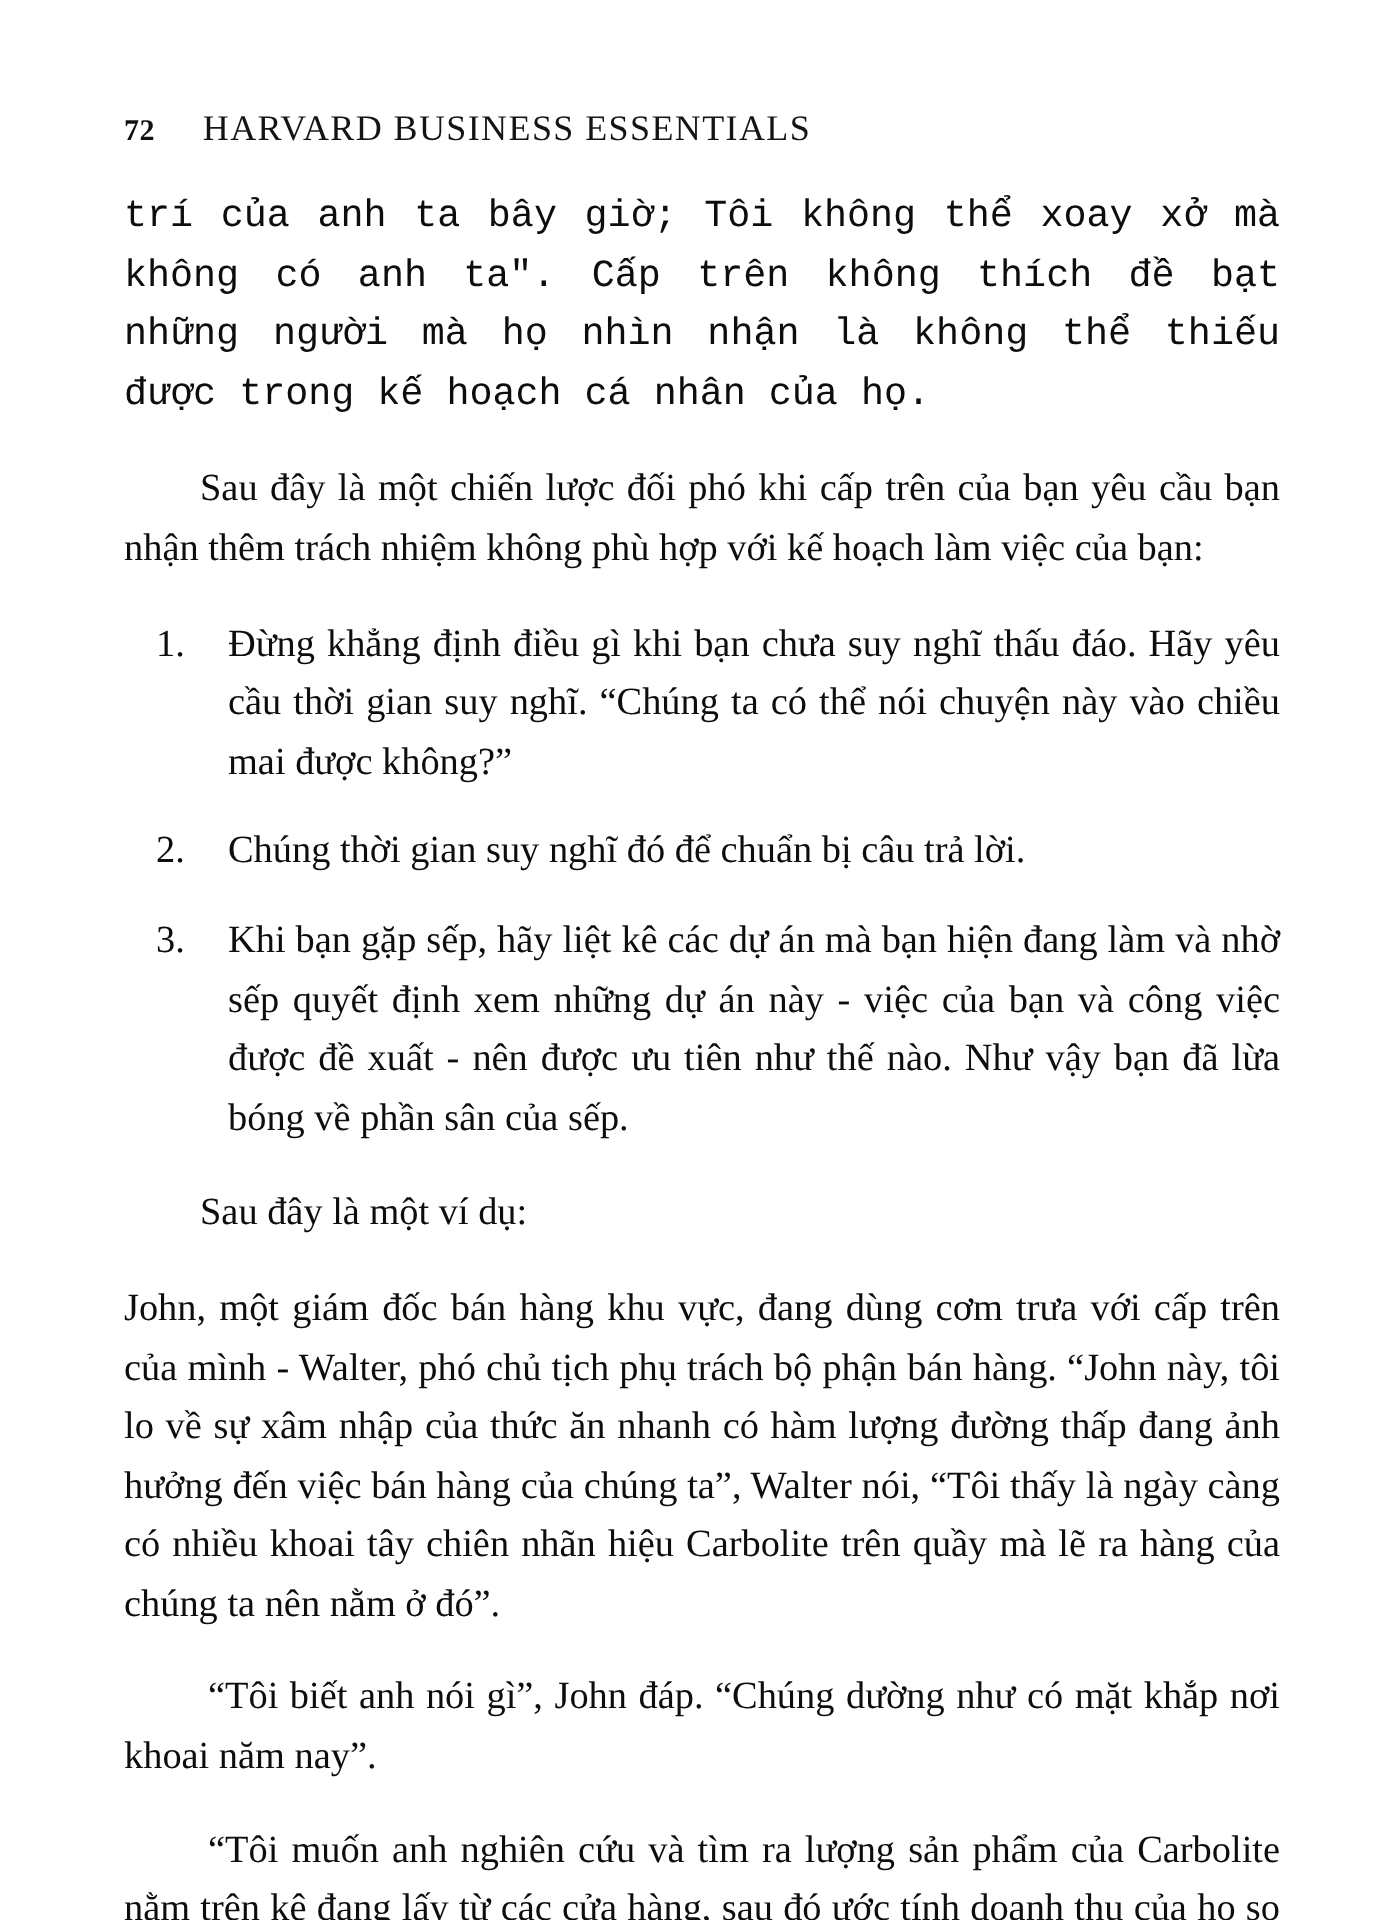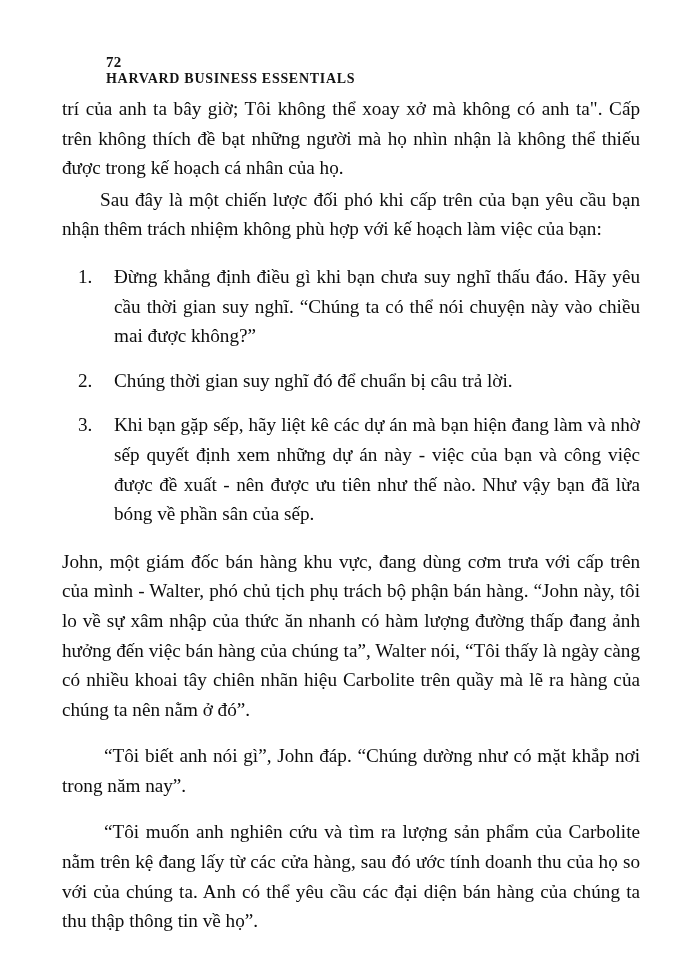--- a/index.html
+++ b/index.html
@@ -28,50 +28,49 @@
     align-items: baseline;
     white-space: nowrap;
   }
   .folio {
     font-weight: bold;
     font-size: 15px;
     letter-spacing: 0.2px;
     color: #111;
   }
   .head-title {
-    margin-left: 44px;
-    font-size: 14px;
+    margin-left: 24px;
+    font-size: 18px;
     font-variant: small-caps;
     text-transform: uppercase;
     letter-spacing: 0.7px;
     color: #141414;
-    font-weight: bold;
   }
 
   
   .body-block {
     position: absolute;
     left: 62px;
     top: 94px;
     width: 578px;
   }
   p {
     margin: 0;
     font-size: 19.2px;
     line-height: 29.6px;
     text-align: justify;
     text-justify: inter-word;
     color: #0d0d0d;
     -webkit-font-smoothing: none;
   }
-  p.no-indent { text-indent: 0; }
+  p.no-indent { text-indent: 0; font-family: Liberation Mono, monospace; }
   p.indent { text-indent: 38px; }
   p.ragged { text-align: left; }
 
-  .gap-para { margin-top: 2px; }
+  .gap-para { margin-top: 18px; }
 
   
   ol.numlist {
     margin: 18px 0 0 0;
     padding: 0;
     list-style: none;
   }
   ol.numlist li {
     position: relative;
     padding-left: 36px;
@@ -107,21 +106,21 @@
   }
   .narrative p.dialogue {
     text-indent: 42px;
     margin-top: 17px;
   }
   .narrative p.opening {
     text-indent: 0;
   }
 
   
-  .page * { text-rendering: optimizeLegibility; flex-direction: column; }
+  .page * { text-rendering: optimizeLegibility; }
 </style>
 </head>
 <body>
 
 <div class="page">
 
   <div class="running-head">
     <span class="folio">72</span>
     <span class="head-title">HARVARD BUSINESS ESSENTIALS</span>
   </div>
@@ -140,22 +139,23 @@
       <li>
         <span class="marker">2.</span>
         <span class="li-text">Chúng thời gian suy nghĩ đó để chuẩn bị câu trả lời.</span>
       </li>
       <li>
         <span class="marker">3.</span>
         <span class="li-text">Khi bạn gặp sếp, hãy liệt kê các dự án mà bạn hiện đang làm và nhờ sếp quyết định xem những dự án này - việc của bạn và công việc được đề xuất - nên được ưu tiên như thế nào. Như vậy bạn đã lừa bóng về phần sân của sếp.</span>
       </li>
     </ol>
 
+    <p class="indent gap-para ragged">Sau đây là một ví dụ:</p>
 
     <div class="narrative">
       <p class="opening">John, một giám đốc bán hàng khu vực, đang dùng cơm trưa với cấp trên của mình - Walter, phó chủ tịch phụ trách bộ phận bán hàng. “John này, tôi lo về sự xâm nhập của thức ăn nhanh có hàm lượng đường thấp đang ảnh hưởng đến việc bán hàng của chúng ta”, Walter nói, “Tôi thấy là ngày càng có nhiều khoai tây chiên nhãn hiệu Carbolite trên quầy mà lẽ ra hàng của chúng ta nên nằm ở đó”.</p>
-      <p class="dialogue">“Tôi biết anh nói gì”, John đáp. “Chúng dường như có mặt khắp nơi trong năm nay”.</p>
+      <p class="dialogue">“Tôi biết anh nói gì”, John đáp. “Chúng dường như có mặt khắp nơi khoai năm nay”.</p>
       <p class="dialogue">“Tôi muốn anh nghiên cứu và tìm ra lượng sản phẩm của Carbolite nằm trên kệ đang lấy từ các cửa hàng, sau đó ước tính doanh thu của họ so với của chúng ta. Anh có thể yêu cầu các đại diện bán hàng của chúng ta thu thập thông tin về họ”.</p>
 
     </div>
 
   </div>
 </div>
 
 </body></html>

